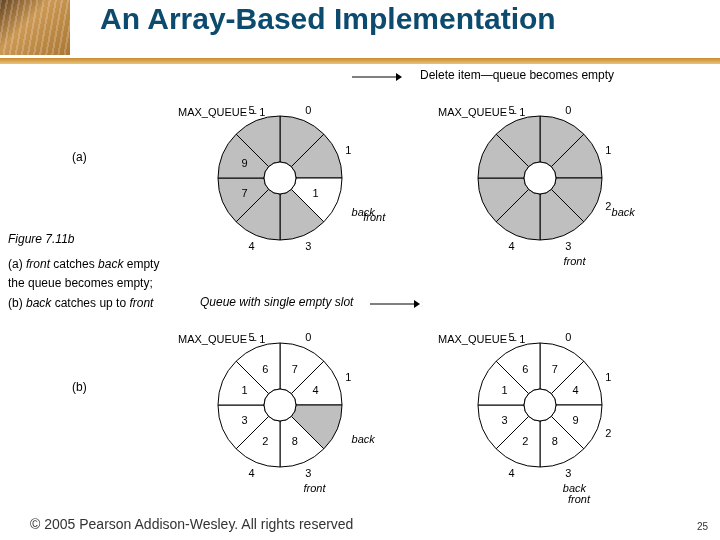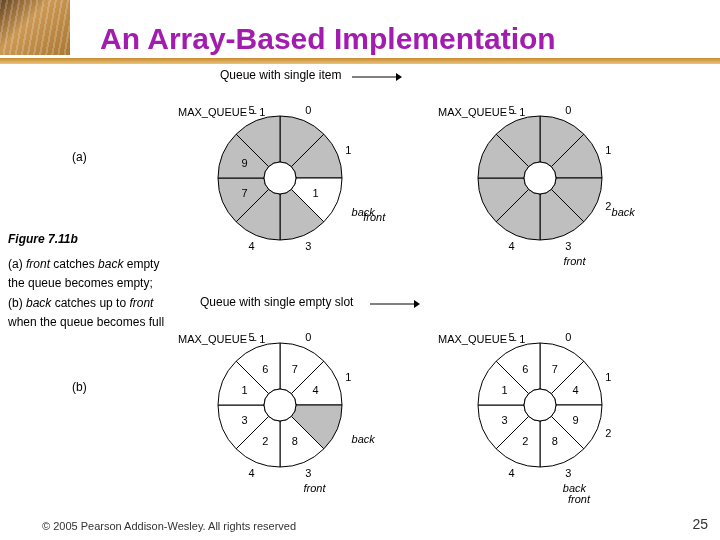--- a/index.html
+++ b/index.html
@@ -1,29 +1,29 @@
 <!DOCTYPE html>
 <html><head>
 <meta charset="utf-8">
 <style>
   * { box-sizing: border-box; margin: 0; padding: 0; }
   body { width: 720px; height: 540px; font-family: Arial, sans-serif; background: #fff; position: relative; overflow: hidden; }
   .decor { position: absolute; left: 0; top: 0; width: 70px; height: 55px; background: linear-gradient(135deg, #664422 0%, #cc9955 40%, #aa7733 100%); }
   .decor::after { content:""; position:absolute; left:0; top:0; width:100%; height:100%; background: repeating-linear-gradient(100deg, rgba(255,255,255,0.2) 0 2px, transparent 2px 6px); }
   .rule { position: absolute; left: 0; top: 58px; width: 720px; height: 6px; background: linear-gradient(#c98a2f, #e8c47a); }
-  .title { position: absolute; top: 22px; left: 100px; font-size: 30px; font-weight: bold; color: #a21caf; }
+  .title { position: absolute; top: 2px; left: 100px; font-size: 30px; font-weight: bold; color: #0c4a6e; }
   .figarea { position: absolute; left: 130px; top: 70px; width: 590px; height: 440px; }
   .qlabel { font-size: 12px; position: absolute; }
   svg.wheel { display:block; }
   .caption { position: absolute; left: 8px; top: 230px; width: 170px; font-size: 12px; line-height: 1.6; }
-  .caption .figno { font-weight: bold; font-style: italic; }
+  .caption .figno { font-weight: normal; font-style: italic; }
   .caption em { font-style: italic; }
   .abmark { position:absolute; font-size:12px; }
-  .footer { position: absolute; left: 30px; bottom: 8px; font-size: 11px; color: #333; margin-left: 12px; }
-  .pagenum { position: absolute; right: 12px; bottom: 8px; font-size: 14px; color: #333; }
+  .footer { position: absolute; left: 30px; bottom: 8px; font-size: 14px; color: #333; }
+  .pagenum { position: absolute; right: 12px; bottom: 8px; font-size: 10px; color: #333; }
   .wheelwrap { position:absolute;text-align:right; }
   .slabel { font-family: Arial; font-size: 11px; fill:#000; }
   .mqlabel { font-size: 11px; }
 </style>
 </head>
 <body>
 
 <div class="decor"></div>
 <div class="rule"></div>
 <div class="title">An Array-Based Implementation</div>
@@ -31,29 +31,28 @@
 <div class="caption">
   <div class="figno">Figure 7.11b</div>
   <div style="height:6px"></div>
   <div>
     <span>(a) </span><em>front</em><span> catches </span><em>back</em><span> empty</span>
   </div>
   <div>the queue becomes empty;</div>
   <div>
     <span>(b) </span><em>back </em><span> catches up to </span><em>front</em>
   </div>
-  <div>when the queue becomes full</div>
 </div>
 
 <div class="figarea">
-  <div class="qlabel" style="left:90px; top:-2px;">Queue with single item</div>
   <svg style="position:absolute; left:222px; top:2px;" width="50" height="10">
       <line x1="0" y1="5" x2="44" y2="5" stroke="#000"></line>
       <polygon points="44,1 50,5 44,9" fill="#000"></polygon>
     </svg>
+  <div class="qlabel" style="left:290px; top:-2px;">Delete item—queue becomes empty</div>
 
   <div class="abmark" style="left:-58px; top:80px;">(a)</div>
 
   <div class="wheelwrap" id="w-aleft" style="left:40px; top:18px;">
       <svg class="wheel" width="220" height="200">
         <text class="slabel mqlabel" x="8" y="28">MAX_QUEUE – 1</text>
         <path d="M 110 28 A 62 62 0 0 1 153.84062043356596 46.159379566434055 L 121.31370849898477 78.68629150101523 A 16 16 0 0 0 110 74 Z" fill="#bfbfbf" stroke="#000" stroke-width="1"></path>
         <path d="M 153.84062043356596 46.159379566434055 A 62 62 0 0 1 172 90 L 126 90 A 16 16 0 0 0 121.31370849898477 78.68629150101523 Z" fill="#bfbfbf" stroke="#000" stroke-width="1"></path>
         <path d="M 172 90 A 62 62 0 0 1 153.84062043356596 133.84062043356596 L 121.31370849898477 101.31370849898477 A 16 16 0 0 0 126 90 Z" fill="#fff" stroke="#000" stroke-width="1"></path>
         <path d="M 153.84062043356596 133.84062043356596 A 62 62 0 0 1 110 152 L 110 106 A 16 16 0 0 0 121.31370849898477 101.31370849898477 Z" fill="#bfbfbf" stroke="#000" stroke-width="1"></path>
@@ -90,21 +89,21 @@
         <text class="slabel" x="178.3670854058352" y="65.68142600498336" text-anchor="middle">1</text>
         <text class="slabel" x="178.3670854058352" y="122.31857399501664" text-anchor="middle">2</text>
         <text class="slabel" x="138.31857399501666" y="162.3670854058352" text-anchor="middle">3</text>
         <text class="slabel" x="81.68142600498336" y="162.3670854058352" text-anchor="middle">4</text>
         <text class="slabel" x="81.68142600498338" y="25.632914594164774" text-anchor="middle">5</text>
         <text class="slabel" x="144.44150891285807" y="177.1491579260158" text-anchor="middle" font-style="italic">front</text>
         <text class="slabel" x="193.1491579260158" y="128.44150891285807" text-anchor="middle" font-style="italic">back</text>
       </svg>
     </div>
 
-  <div class="qlabel" style="left:70px; top:225px;">Queue with single empty slot</div>
+  <div class="qlabel" style="left:70px; top:225px;font-style:italic;">Queue with single empty slot</div>
   <svg style="position:absolute; left:240px; top:229px;" width="50" height="10">
       <line x1="0" y1="5" x2="44" y2="5" stroke="#000"></line>
       <polygon points="44,1 50,5 44,9" fill="#000"></polygon>
     </svg>
 
   <div class="abmark" style="left:-58px; top:310px;">(b)</div>
 
   <div class="wheelwrap" id="w-bleft" style="left:40px; top:245px;">
       <svg class="wheel" width="220" height="200">
         <text class="slabel mqlabel" x="8" y="28">MAX_QUEUE – 1</text>

